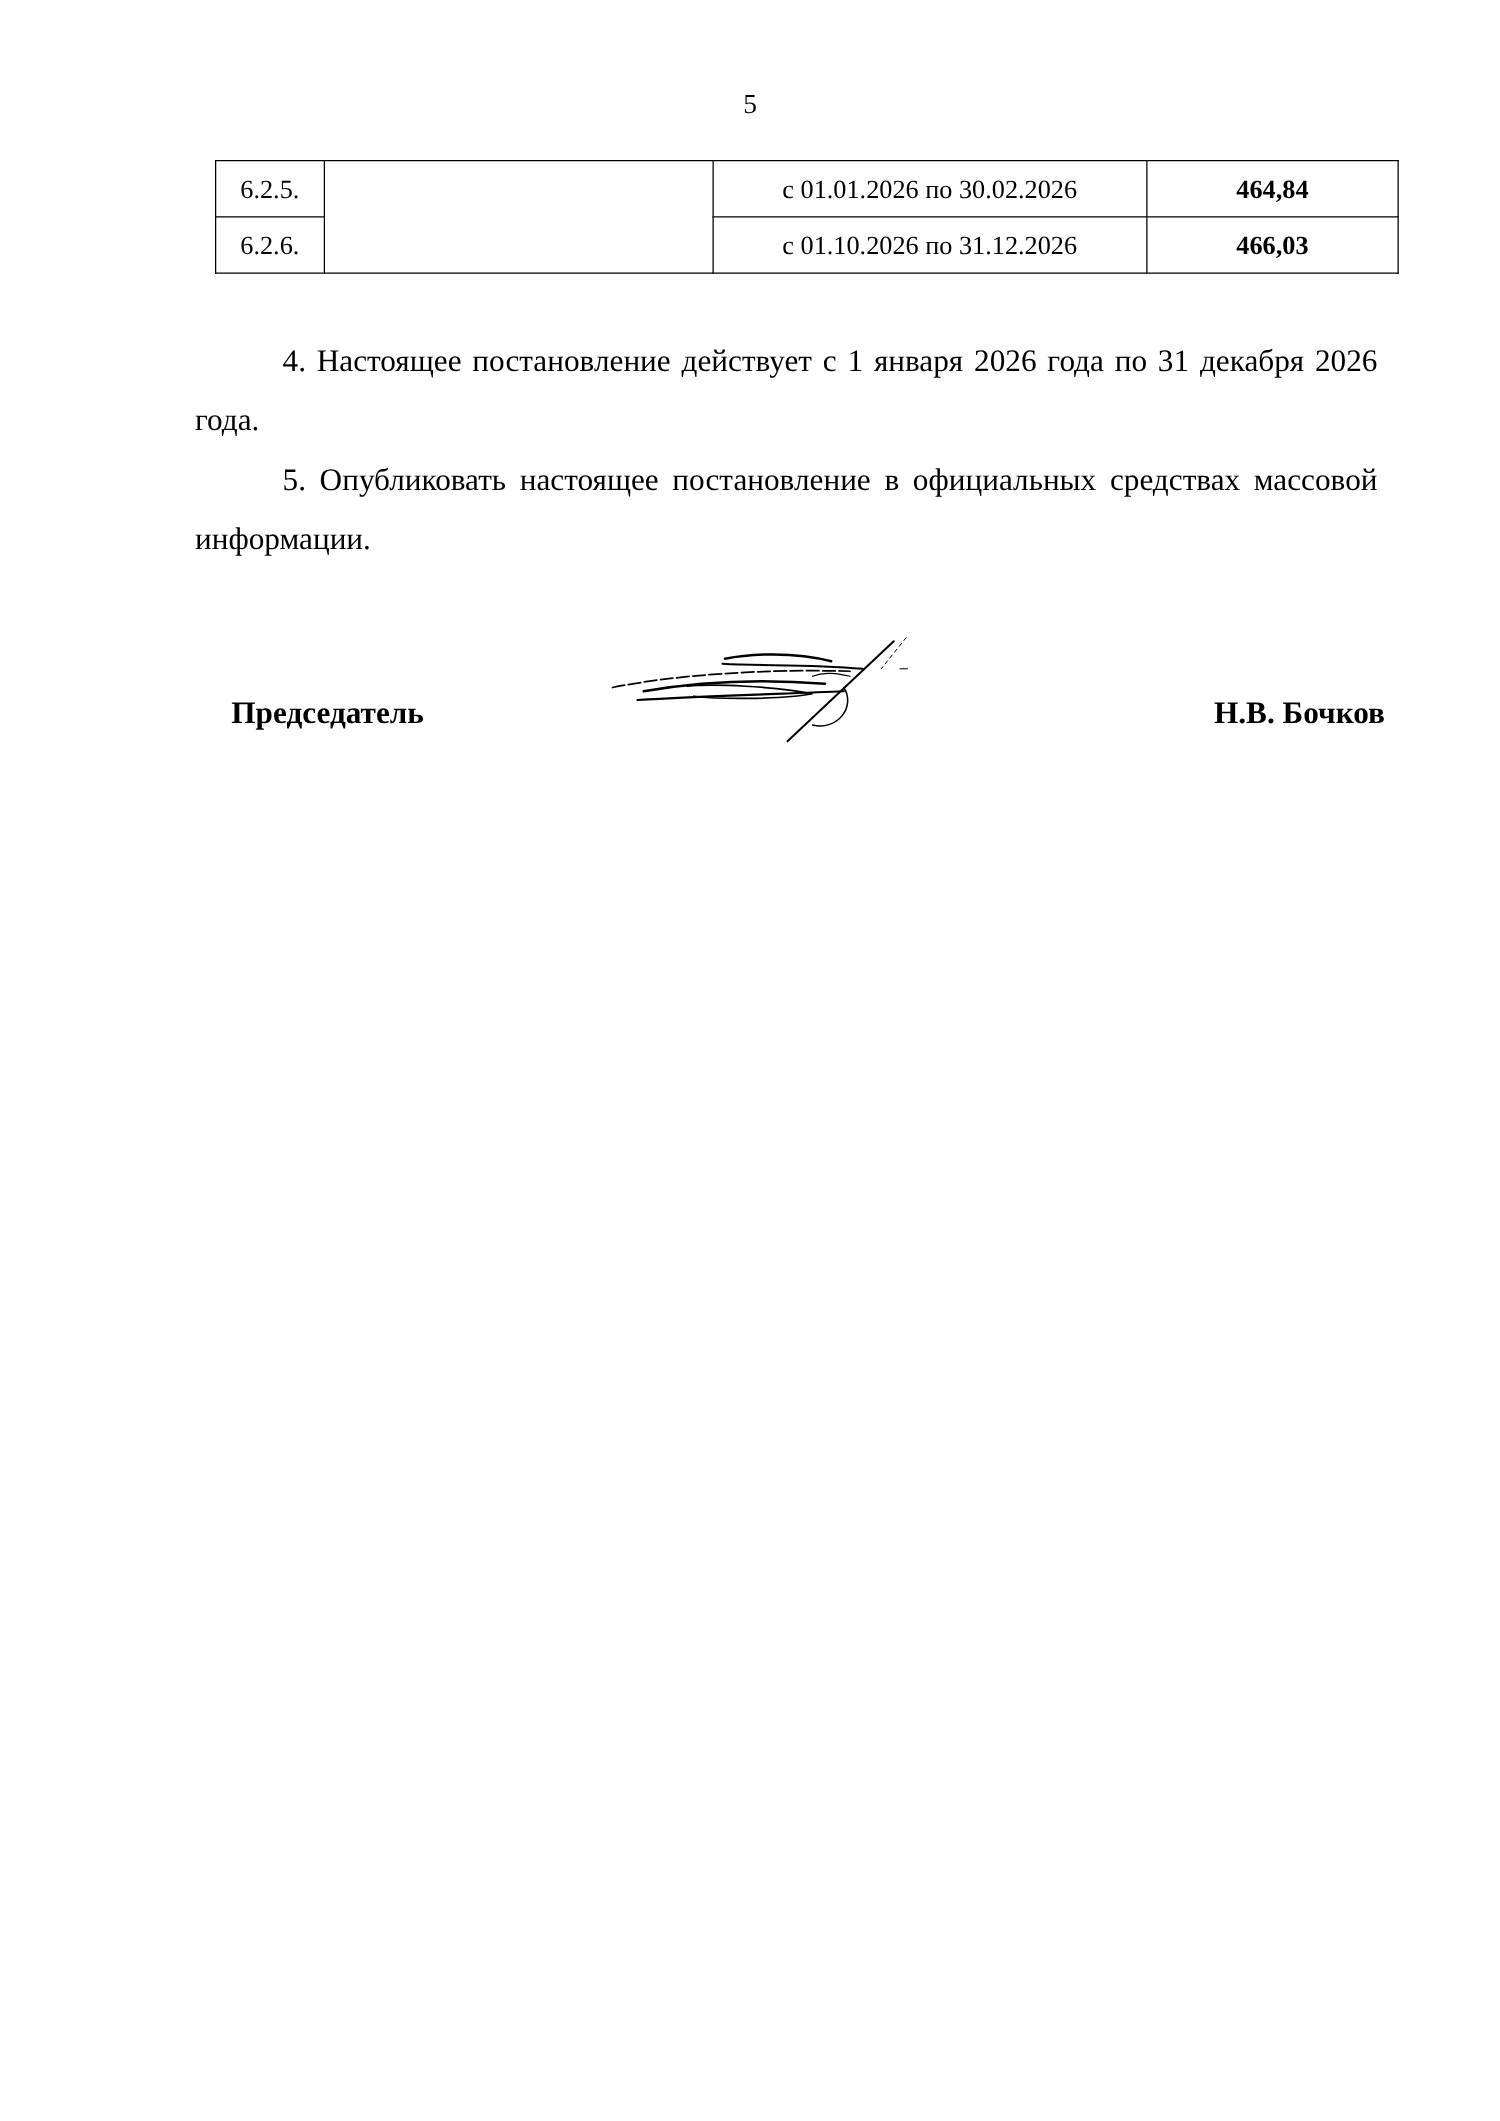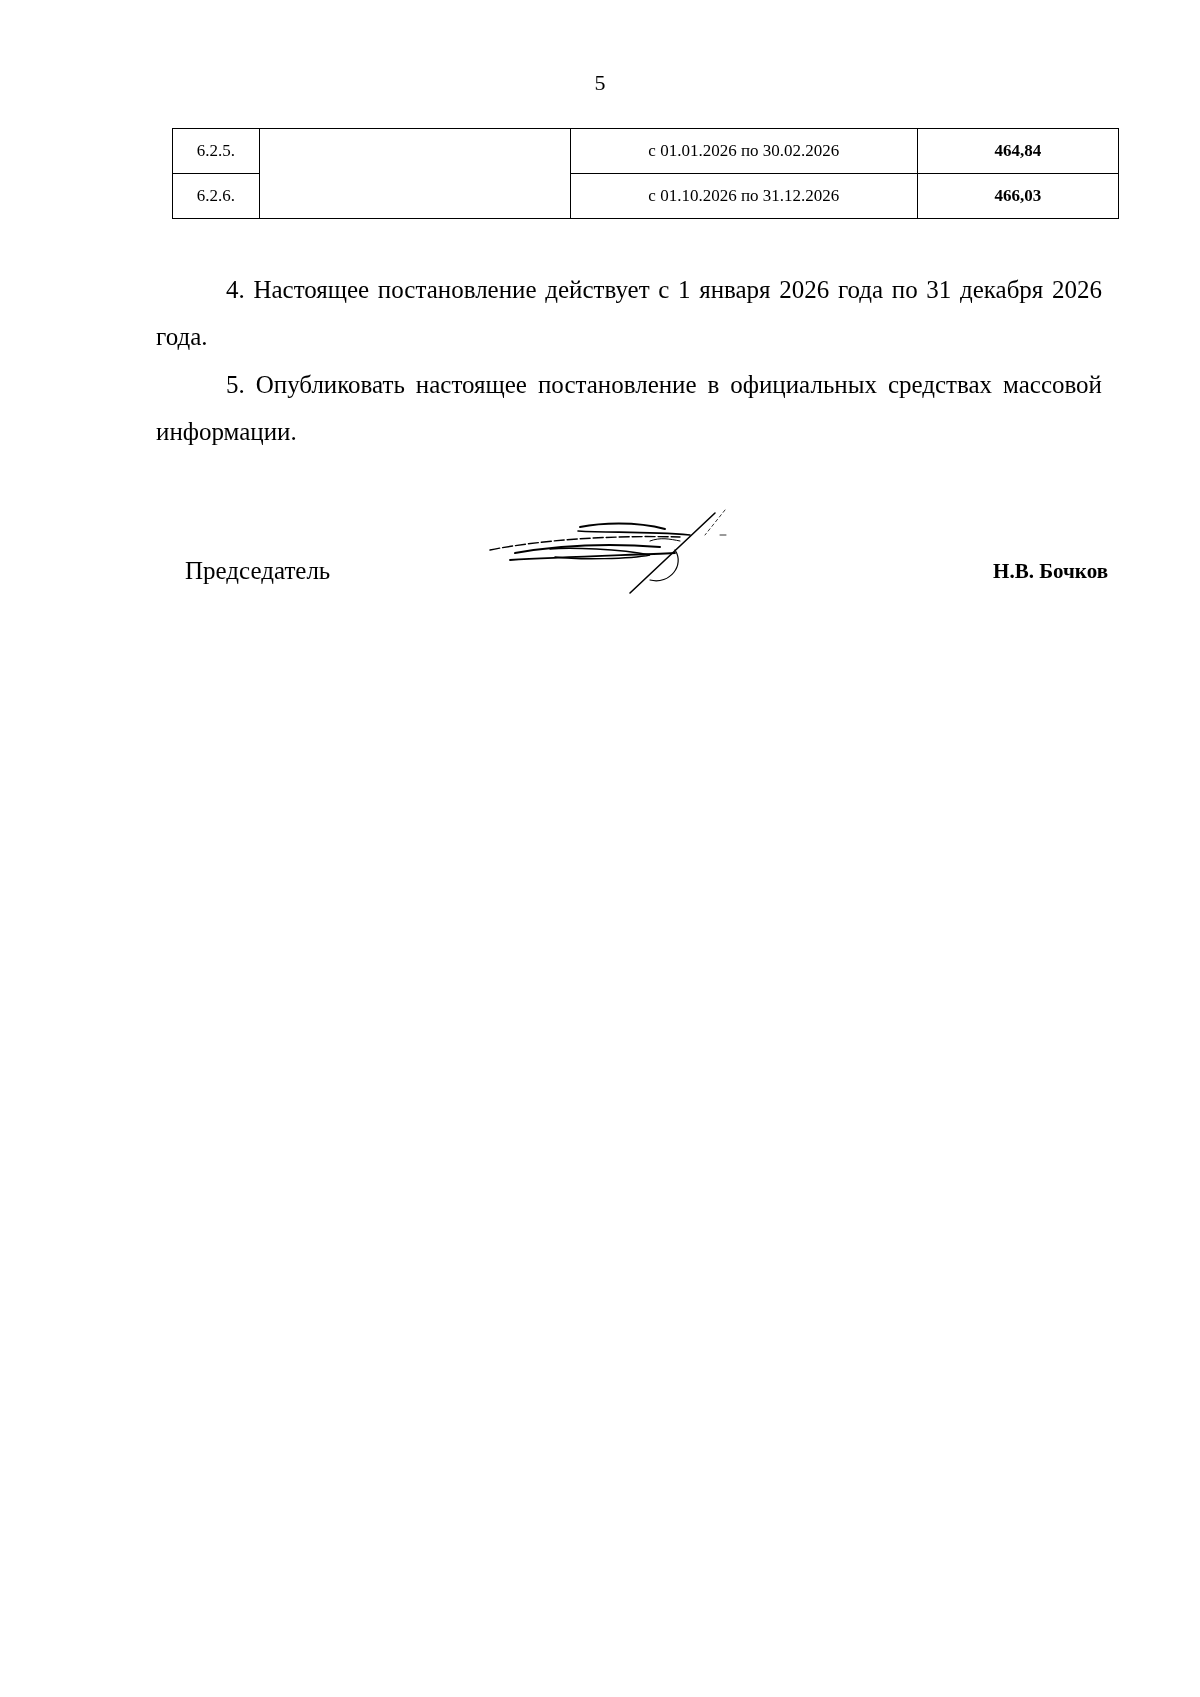--- a/index.html
+++ b/index.html
@@ -23,21 +23,21 @@
       text-align: center;
       font-size: 22px;
       line-height: 26px;
     }
     table.rates {
       position: absolute;
       top: 128px;
       left: 172px;
       width: 947px;
       border-collapse: collapse;
-      font-size: 17px;
+      font-size: 21px;
     }
     table.rates td {
       border: 1.5px solid #000;
       height: 44px;
       padding: 0;
       text-align: center;
       vertical-align: middle;
       line-height: 24px;
     }
     .c1 { width: 86px; }
@@ -55,28 +55,28 @@
       margin: 0;
     }
     .para .indent { display: inline-block; width: 70px; }
     .p4 { top: 266px; }
     .p5 { top: 361px; }
     .sign-title {
       position: absolute;
       left: 185px;
       top: 556px;
       font-size: 25px;
-      font-weight: normal;
+      font-weight: bold;
       line-height: 30px;
     }
     .sign-name {
       position: absolute;
       right: 92px;
       top: 556px;
-      font-size: 21px;
+      font-size: 25px;
       font-weight: bold;
       line-height: 30px;
     }
     .signature {
       position: absolute;
       left: 470px;
       top: 505px;
       width: 320px;
       height: 100px;
     }

